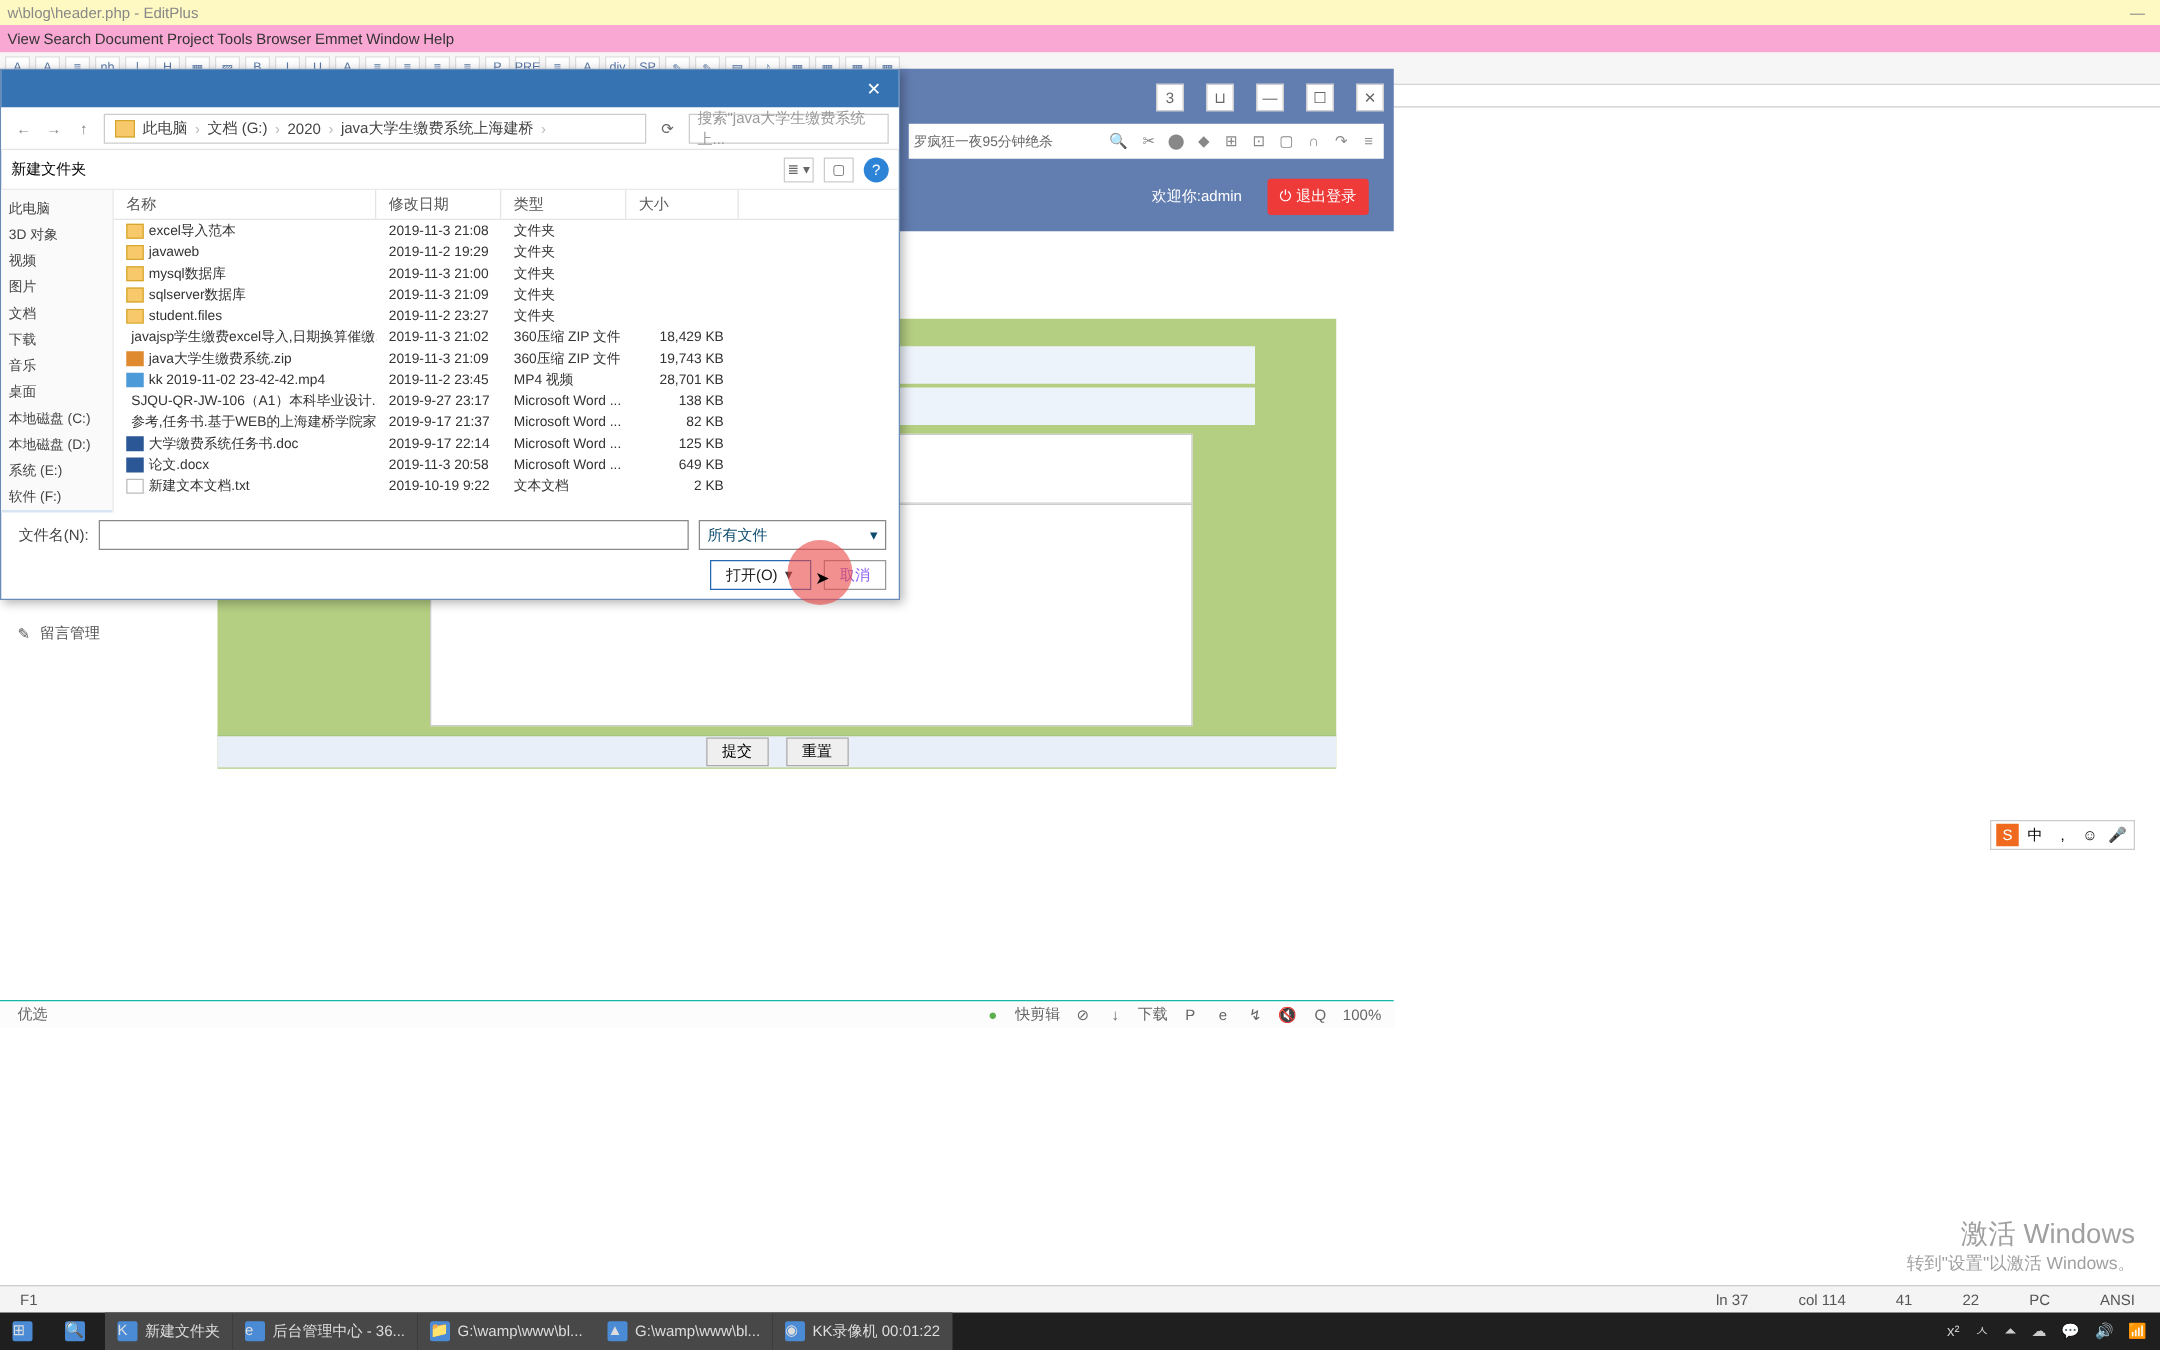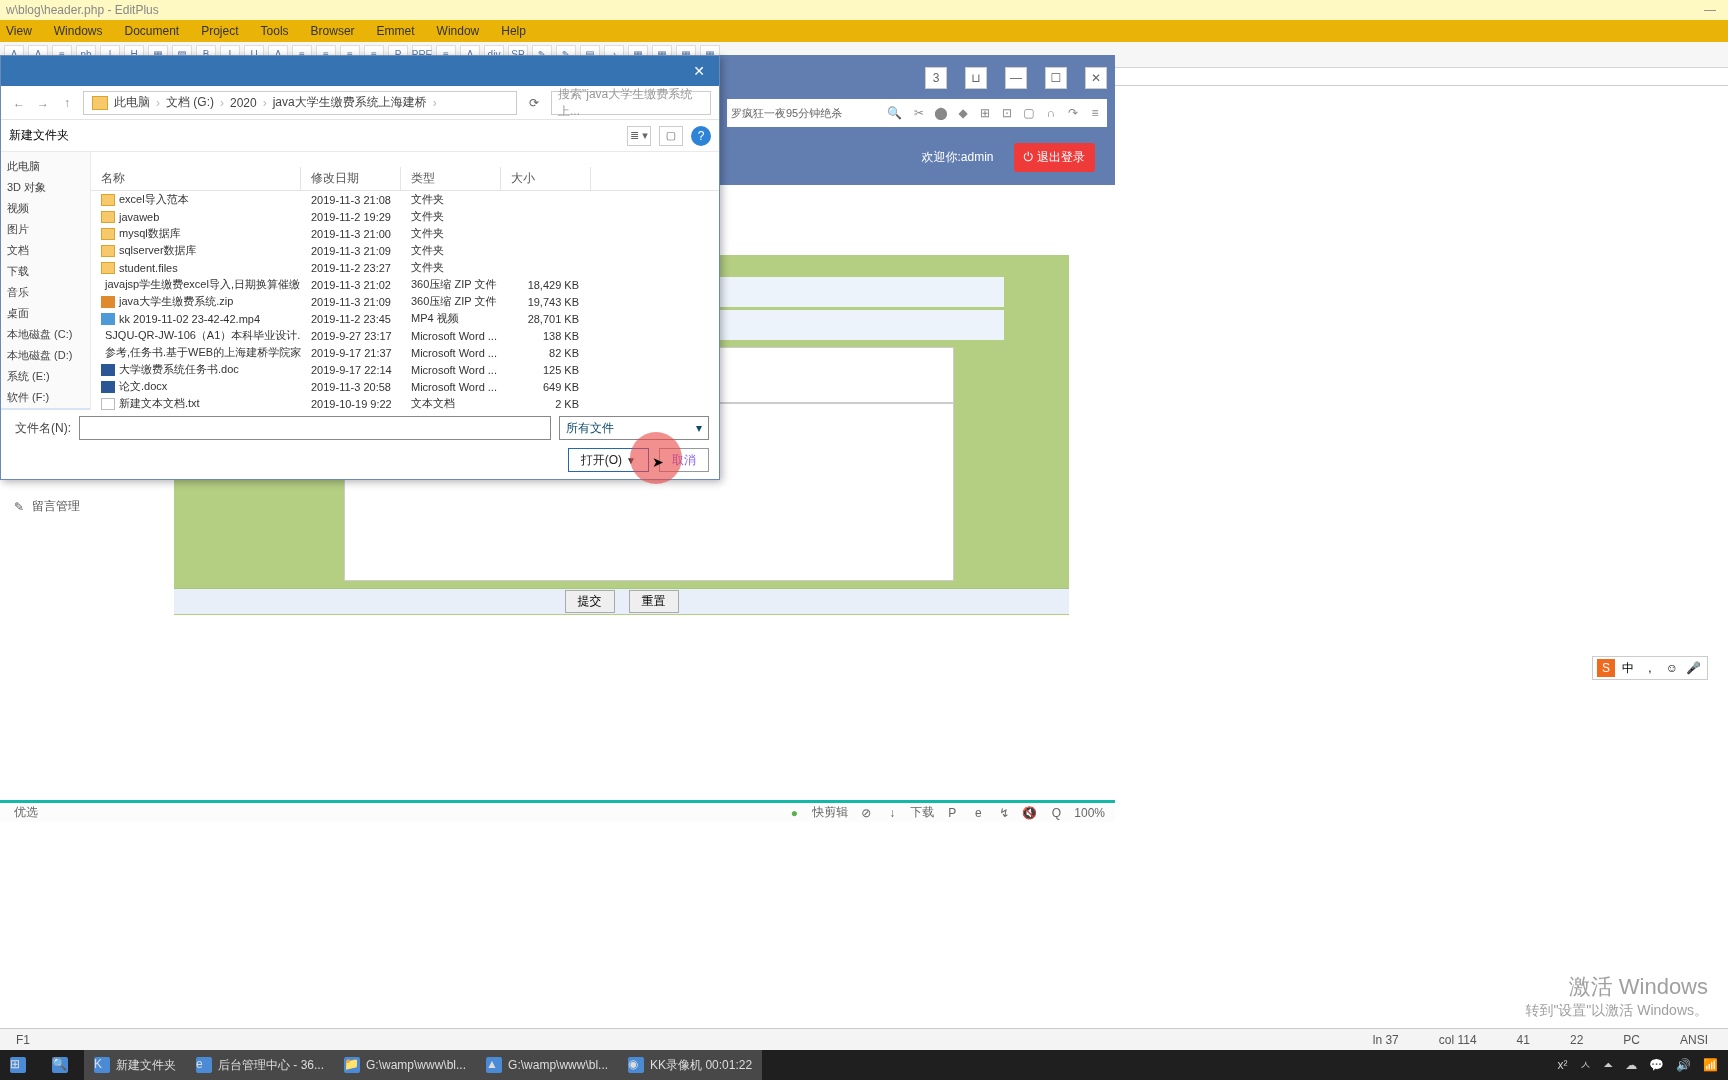--- a/index.html
+++ b/index.html
@@ -5,21 +5,21 @@
 * { margin: 0; padding: 0; box-sizing: border-box; font-family: "Microsoft YaHei", "Segoe UI", sans-serif; font-size: 12px; }
 body { width: 1728px; height: 1080px; background: #fff; position: relative; overflow: hidden; }
 
 
 .titlebar { height: 20px; background: #fef9c3; color: #888; padding-left: 6px; line-height: 20px; display: flex; }
 .titlebar .title-text { flex: 1; }
 .window-controls { display: flex; gap: 2px; margin-right: 8px; }
 .window-controls span { width: 20px; text-align: center; cursor: pointer; }
 
 
-.menubar { height: 22px; background: #eab308; display: flex; gap: 22px; padding-left: 6px; align-items: center; color: #333; }
+.menubar { height: 22px; background: #f9a8d4; display: flex; gap: 3px; padding-left: 6px; align-items: center; color: #333; }
 .menubar span { cursor: pointer; }
 
 
 .ep-toolbar { height: 26px; background: #f6f6f6; border-bottom: 1px solid #d4d4d4; display: flex; align-items: center; gap: 4px; padding-left: 4px; }
 .ep-toolbar .tbtn { width: 20px; height: 20px; background: #fff; border: 1px solid #ddd; display: inline-flex; align-items: center; justify-content: center; font-size: 10px; color: #5a7aa8; }
 
 
 .ruler { height: 18px; background: #fff; border-bottom: 1px solid #ccc; font-size: 10px; color: #999; position: relative; overflow: hidden; padding-left: 90px;}
 .ruler span { }
 
@@ -68,21 +68,21 @@
 .toolbar-row { height: 32px; display:flex; align-items:center; padding: 0 8px; gap:10px; border-bottom:1px solid #eaeaea;}
 .toolbar-row .right-tools { margin-left:auto; display:flex; gap:8px; align-items:center; color:#666;}
 .toolbar-row .right-tools .view-ico { width:24px; height:20px; border:1px solid #ccc; display:flex; align-items:center; justify-content:center; font-size:11px;}
 .toolbar-row .right-tools .help-ico { width:20px; height:20px; border-radius:50%; background:#2d84d6; color:#fff; display:flex; align-items:center; justify-content:center; font-size:12px;}
 
 .dlg-body { display:flex; height: 258px; }
 .tree-panel { width: 90px; background: #fafafa; overflow:hidden; border-right:1px solid #eaeaea; padding-top:4px;}
 .tree-panel .tree-item { padding: 3px 6px; color:#444; cursor:pointer; white-space:nowrap; font-size:11px; display:flex; align-items:center; gap:4px;}
 .tree-panel .tree-item.sel { background:#d7e4f2; }
 
-.files-wrap { flex:1; display:flex; flex-direction:column;margin-top:15px; }
+.files-wrap { flex:1; display:flex; flex-direction:column; }
 .cols-header { display:flex; height:24px; border-bottom:1px solid #e4e4e4; align-items:center; color:#555;}
 .cols-header .col { padding-left:10px; border-right:1px solid #e4e4e4; height:100%; display:flex; align-items:center;}
 .col-name { width: 210px; } .col-date { width: 100px; } .col-type { width: 100px; } .col-size { width: 90px; text-align:right; padding-right:12px;}
 
 .file-list { flex:1; overflow:auto; }
 .file-row { display:flex; height:17px; align-items:center; cursor:pointer;}
 .file-row .c { padding-left:10px; color:#333; font-size:11px; white-space:nowrap; overflow:hidden;}
 .file-row .c.name { width:210px; display:flex; align-items:center; gap:4px;}
 .file-row .c.date { width:100px; }
 .file-row .c.type { width:100px; }
@@ -103,21 +103,21 @@
 .dlg-buttons .btn { height:24px; padding:0 12px; border:1px solid #2467b3; background:#fff; display:flex; align-items:center; gap:4px;}
 .dlg-buttons .btn.open { border:1px solid #2467b3; color:#222;}
 .dlg-buttons .btn.cancel { border:1px solid #999; color:#8b5cf6;}
 .dlg-buttons .arrow { font-size:10px; color:#333;}
 
 
 .red-circle { position:absolute; width:52px; height:52px; border-radius:50%; background:rgba(233,70,70,0.6); left:630px; top:432px; pointer-events:none; }
 .cursor-arrow { position:absolute; left:652px; top:454px; font-size:14px; color:#000; pointer-events:none;}
 
 
-.browser-status { position:absolute; left:0; top:800px; width:1115px; height:22px; background:#fcfcfc; border-top:3px solid #14b8a6; display:flex; align-items:center; justify-content:flex-end; gap:10px; padding:0 10px; color:#666; font-size:11px;}
+.browser-status { position:absolute; left:0; top:800px; width:1115px; height:22px; background:#fcfcfc; border-top:1px solid #14b8a6; display:flex; align-items:center; justify-content:flex-end; gap:10px; padding:0 10px; color:#666; font-size:11px;}
 .browser-status .sico { width:16px; height:16px; display:flex; align-items:center; justify-content:center;}
 
 
 .ep-status { position:absolute; left:0; bottom:30px; width:1728px; height:22px; background:#f4f4f4; border-top:1px solid #ccc; display:flex; align-items:center; color:#555; font-size:11px;}
 .ep-status .sleft { width:80px; padding-left:16px;}
 .ep-status .sright { margin-left:auto; display:flex; gap:40px; padding-right:20px;}
 
 
 .taskbar { position:absolute; left:0; bottom:0; width:1728px; height:30px; background:#1f1f1f; display:flex; align-items:center; color:#fff; font-size:11px; gap:0;}
 .taskbar .tbitem { height:30px; display:flex; align-items:center; gap:6px; padding:0 10px; color:#ddd;}
@@ -141,21 +141,21 @@
 <body>
 
 <div class="titlebar">
   <span class="title-text" data-bind="editplus.title">w\blog\header.php - EditPlus</span>
   <div class="window-controls">
     <span>—</span>
   </div>
 </div>
 <div class="menubar" id="menubar">
     <span>View</span>
-    <span>Windows</span>
+    <span>Search</span>
     <span>Document</span>
     <span>Project</span>
     <span>Tools</span>
     <span>Browser</span>
     <span>Emmet</span>
     <span>Window</span>
     <span>Help</span>
   </div>
 <div class="ep-toolbar" id="ep-toolbar">
     <span class="tbtn">A</span>

